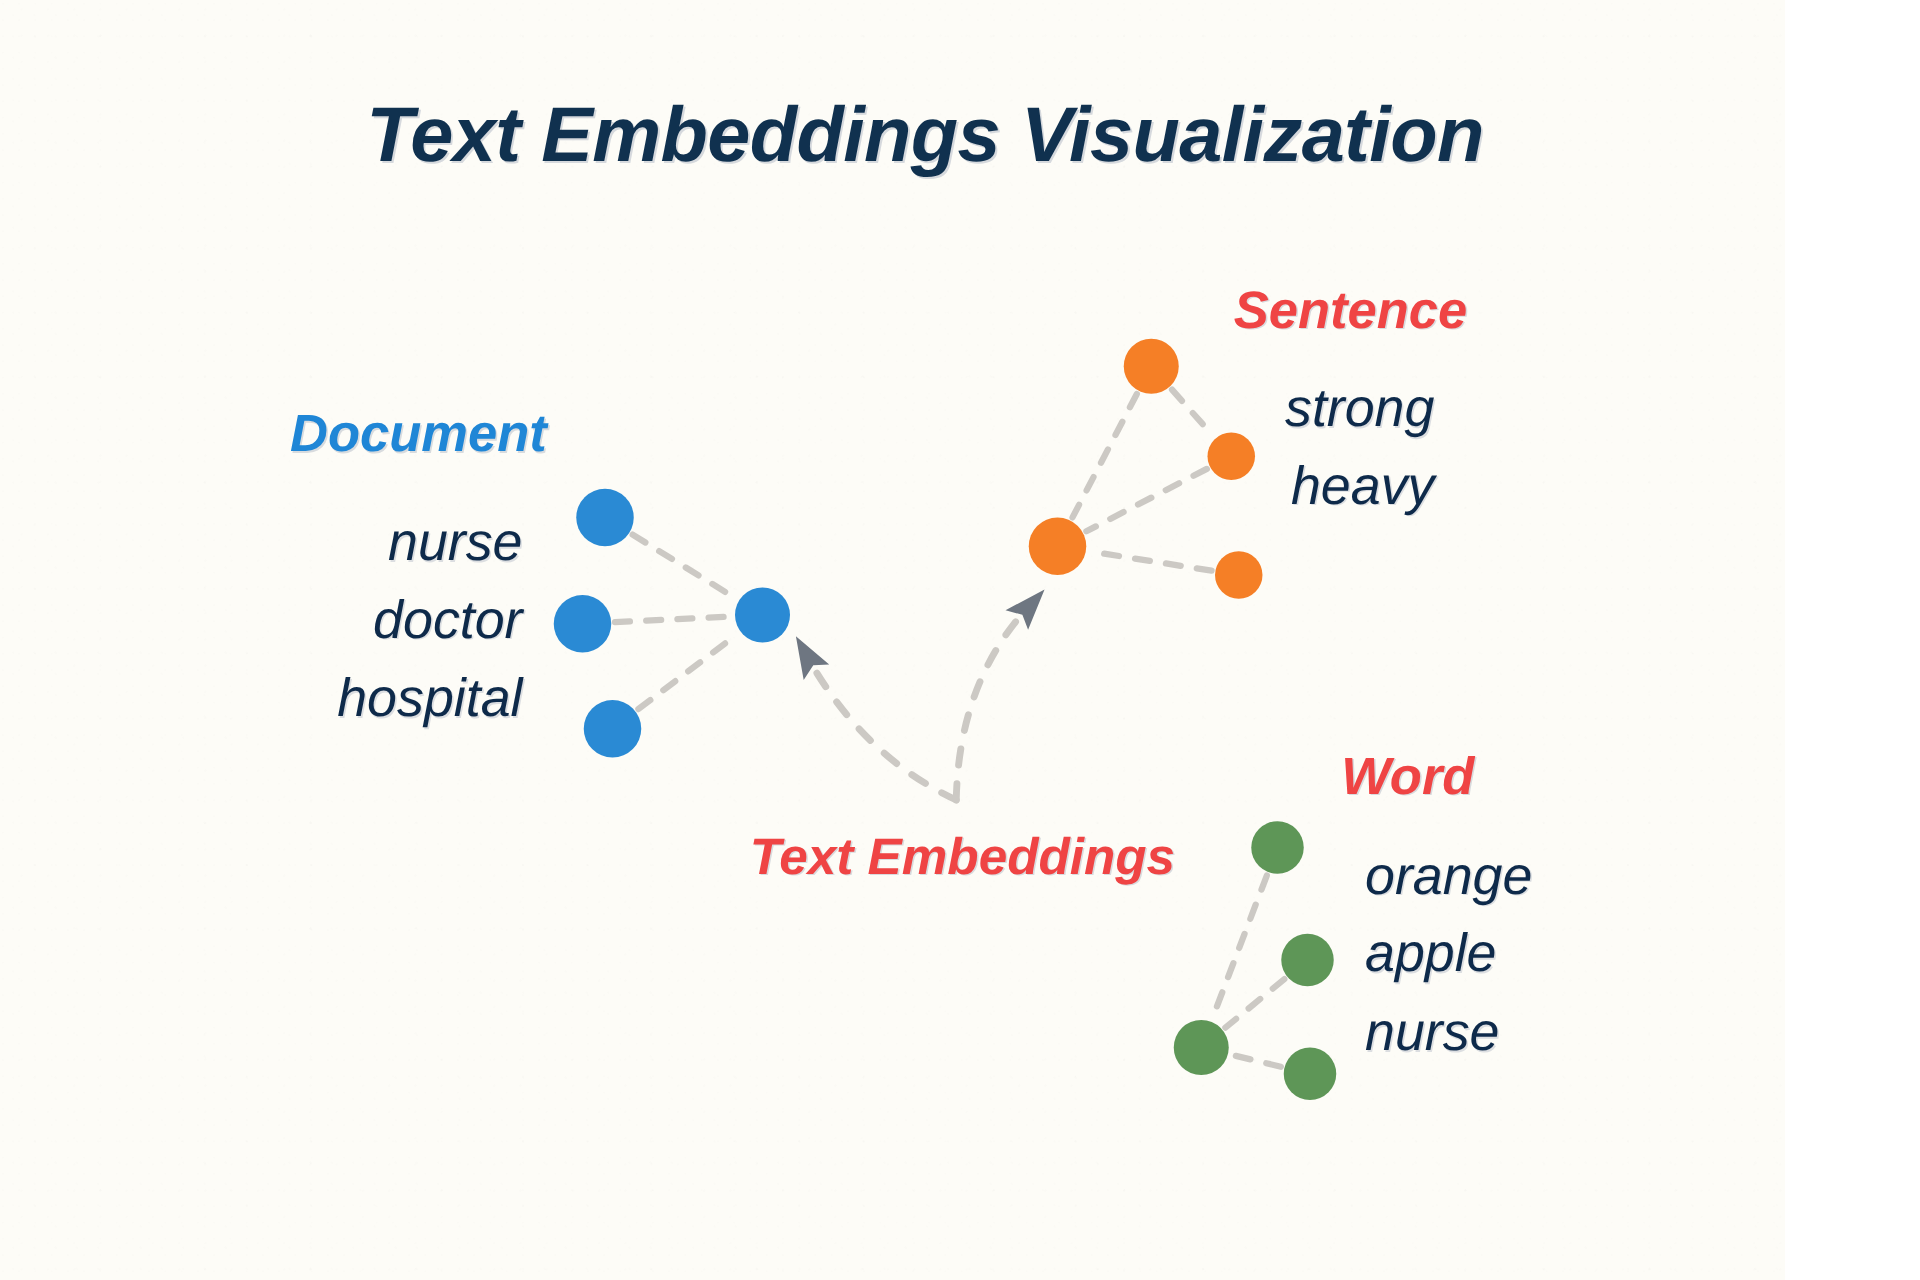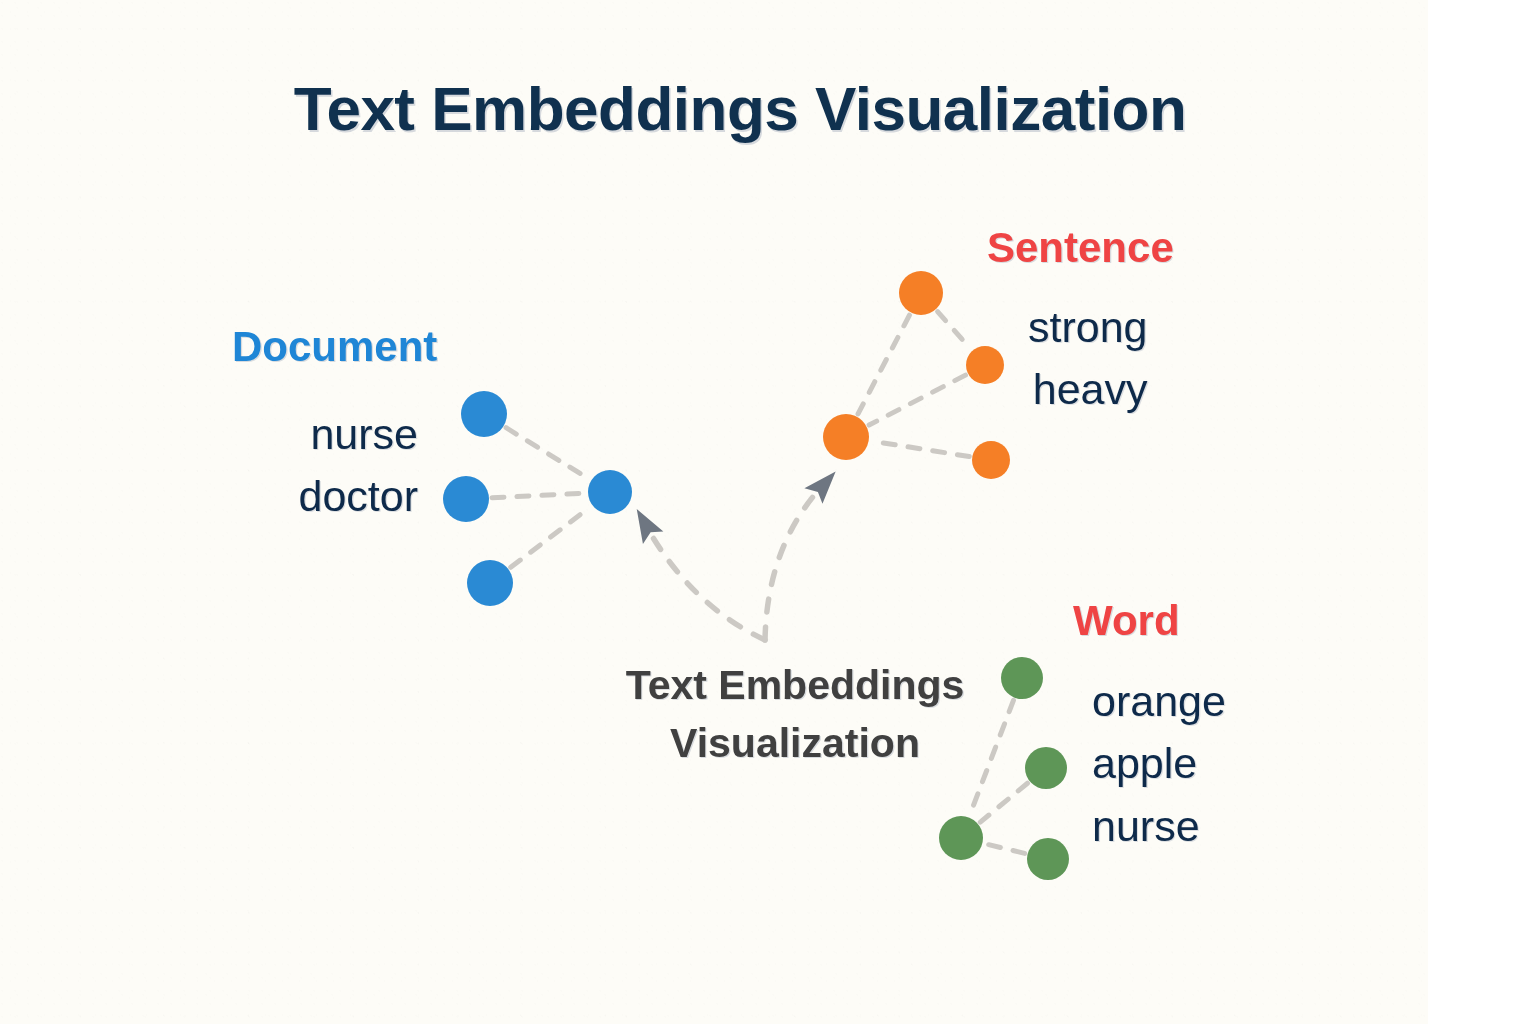--- a/index.html
+++ b/index.html
@@ -8,20 +8,21 @@
     padding: 0;
     background: #ffffff;
   }
   #canvas {
     position: relative;
     width: 1428px;
     height: 1024px;
     background: #fdfcf7;
     overflow: hidden;
     font-family: "Liberation Sans", "DejaVu Sans", sans-serif;
+    font-style: italic;
     -webkit-font-smoothing: antialiased;
   }
   
   #canvas::before {
     content: "";
     position: absolute;
     inset: 0;
     pointer-events: none;
     background:
       radial-gradient(circle at 18% 22%, rgba(0,0,0,0.012) 0 1px, transparent 1px),
@@ -49,28 +50,28 @@
     font-size: 62px;
     font-weight: bold;
     letter-spacing: -0.5px;
     color: #10314f;
     text-shadow: 1.5px 1.5px 0 rgba(160,170,185,0.42);
     white-space: nowrap;
   }
 
   .center-label {
     position: absolute;
-    left: 515px;
+    left: 490px;
     top: 656px;
     width: 560px;
     text-align: center;
     font-size: 41px;
     font-weight: bold;
     line-height: 1.42;
-    color: #404040;
+    color: #ef4444;
     text-shadow: 1.2px 1.2px 0 rgba(160,170,185,0.40);
   }
 
   .cluster-title {
     position: absolute;
     font-size: 42px;
     font-weight: bold;
     white-space: nowrap;
     text-shadow: 1.2px 1.2px 0 rgba(160,170,185,0.40);
   }
@@ -122,38 +123,38 @@
         <path d="M 0 -11 L 8 10 L 0.6 6.4 L -7.4 10.6 Z" fill="#6e7681"></path>
       </g>
     </svg>
 
   <div class="page-title">Text Embeddings Visualization</div>
 
   <div class="cluster-title document">Document</div>
   <div class="word-list document">
     <div>nurse</div>
     <div>doctor</div>
+    <div>hospital</div>
   </div>
 
   <div class="cluster-title sentence">Sentence</div>
   <div class="word-list sentence">
     <div>strong</div>
     <div>heavy</div>
   </div>
 
   <div class="cluster-title word">Word</div>
   <div class="word-list word">
     <div>orange</div>
     <div>apple</div>
     <div>nurse</div>
   </div>
 
   <div class="center-label">
     <div>Text Embeddings</div>
-    <div>Visualization</div>
   </div>
 
   <div id="nodes-layer">
       <div class="node document" style="left: 588px; top: 470px; width: 44px; height: 44px; background: rgb(42, 138, 212);"></div>
       <div class="node document" style="left: 461px; top: 391px; width: 46px; height: 46px; background: rgb(42, 138, 212);"></div>
       <div class="node document" style="left: 443px; top: 476px; width: 46px; height: 46px; background: rgb(42, 138, 212);"></div>
       <div class="node document" style="left: 467px; top: 560px; width: 46px; height: 46px; background: rgb(42, 138, 212);"></div>
       <div class="node sentence" style="left: 823px; top: 414px; width: 46px; height: 46px; background: rgb(245, 127, 38);"></div>
       <div class="node sentence" style="left: 899px; top: 271px; width: 44px; height: 44px; background: rgb(245, 127, 38);"></div>
       <div class="node sentence" style="left: 966px; top: 346px; width: 38px; height: 38px; background: rgb(245, 127, 38);"></div>

